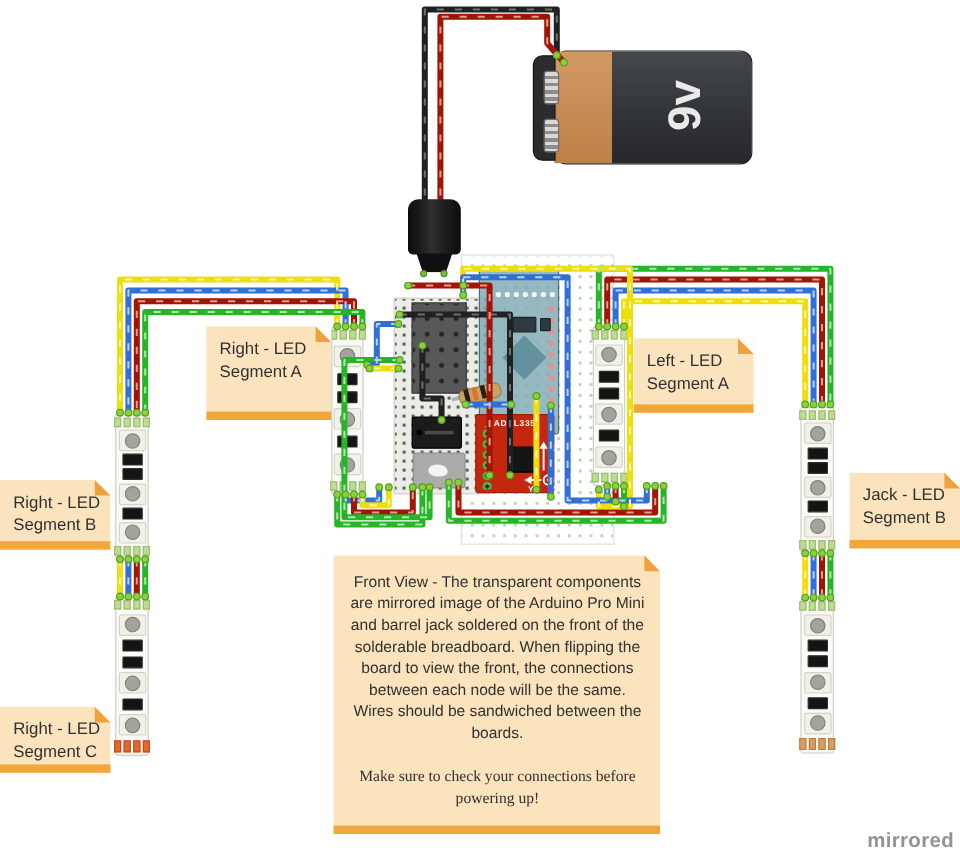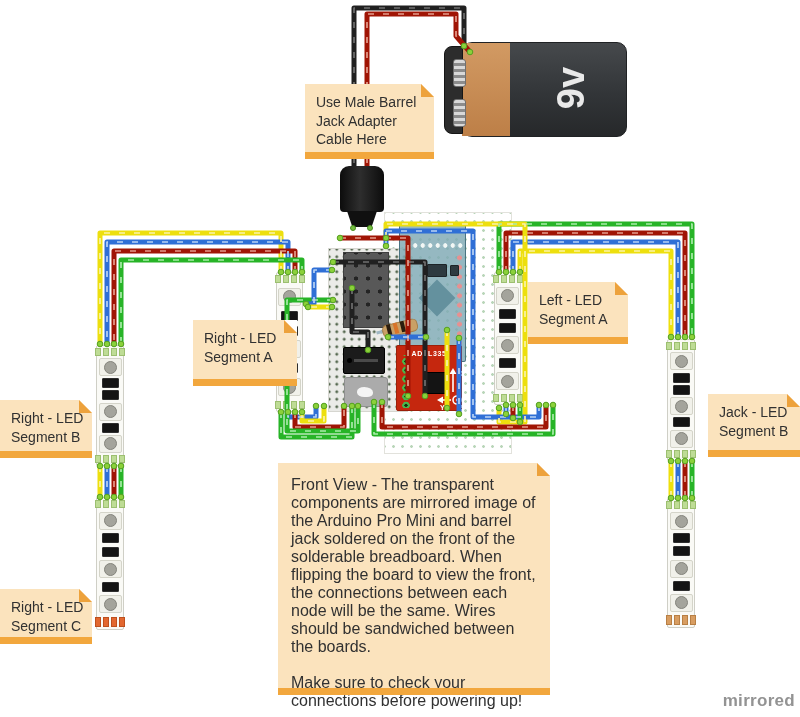--- a/index.html
+++ b/index.html
@@ -74,22 +74,22 @@
   .wy{stroke:#eddf0e;} .wb{stroke:#2f6fd6;} .wr{stroke:#a01505;} .wg{stroke:#27b427;} .wk{stroke:#202020;}
 
   
   .note{position:absolute;background:#fbe3bd;color:#313131;font-size:14px;line-height:18.5px;
     padding:9px 6px 14px 11px;box-sizing:border-box;}
   .note::before{content:"";position:absolute;top:0;right:0;width:0;height:0;
     border-top:13px solid #ffffff;border-left:13px solid transparent;}
   .note::after{content:"";position:absolute;top:0;right:0;width:0;height:0;
     border-left:13px solid #eda23c;border-top:13px solid transparent;}
   .note .bar{position:absolute;left:0;right:0;bottom:0;height:7px;background:#f2a73d;}
-  .note-big{font-size:16px;line-height:18px;padding:13px 12px 18px 13px;}
-  .note-big .p2{margin-top:18px;}
+  .note-big{font-size:13px;line-height:18px;padding:13px 12px 18px 13px;text-align:center;}
+  .note-big .p2{margin-top:18px;font-family:Liberation Serif, serif;}
 
   .wm{position:absolute;right:5px;top:691px;font-weight:bold;font-size:17px;color:#939393;letter-spacing:.3px;}
 </style>
 </head>
 <body>
 
 <div class="stage">
 
   <div class="abs bat-body" style="left:462px;top:42px;width:165px;height:95px;"></div>
   <div class="abs bat-copper" style="left:462px;top:43px;width:48px;height:93px;"></div>
@@ -463,25 +463,21 @@
       <circle cx="459" cy="414" r="2.8" fill="#8bd13a" stroke="#55a021" stroke-width="1"></circle>
       <circle cx="388" cy="337" r="2.8" fill="#8bd13a" stroke="#55a021" stroke-width="1"></circle>
       <circle cx="426" cy="337" r="2.8" fill="#8bd13a" stroke="#55a021" stroke-width="1"></circle>
     </svg>
 
   <div class="abs plug-top" style="left:340px;top:166px;width:44px;height:46px;"></div>
   <div class="abs plug-neck" style="left:347px;top:211px;width:30px;height:16px;"></div>
   <div class="abs pin" style="left:350px;top:225px;"></div>
   <div class="abs pin" style="left:367px;top:225px;"></div>
 
-  <div class="note" style="left:305px;top:84px;width:129px;height:75px;">
-    <span>Use Male Barrel Jack Adapter Cable Here</span>
-    <div class="bar"></div>
-  </div>
-  <div class="note" style="left:193px;top:272px;width:104px;height:66px;margin-top:48px;">
+  <div class="note" style="left:172px;top:272px;width:104px;height:78px;">
     <span>Right - LED Segment A</span>
     <div class="bar"></div>
   </div>
   <div class="note" style="left:528px;top:282px;width:100px;height:62px;">
     <span>Left - LED Segment A</span>
     <div class="bar"></div>
   </div>
   <div class="note" style="left:0px;top:400px;width:92px;height:58px;">
     <span>Right - LED Segment B</span>
     <div class="bar"></div>

